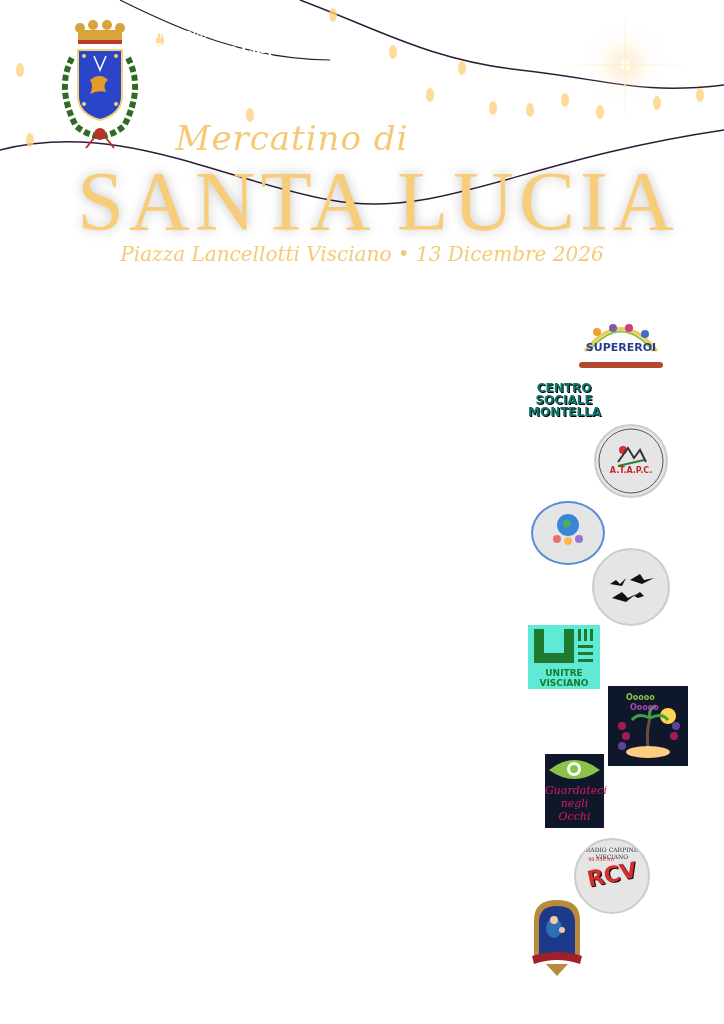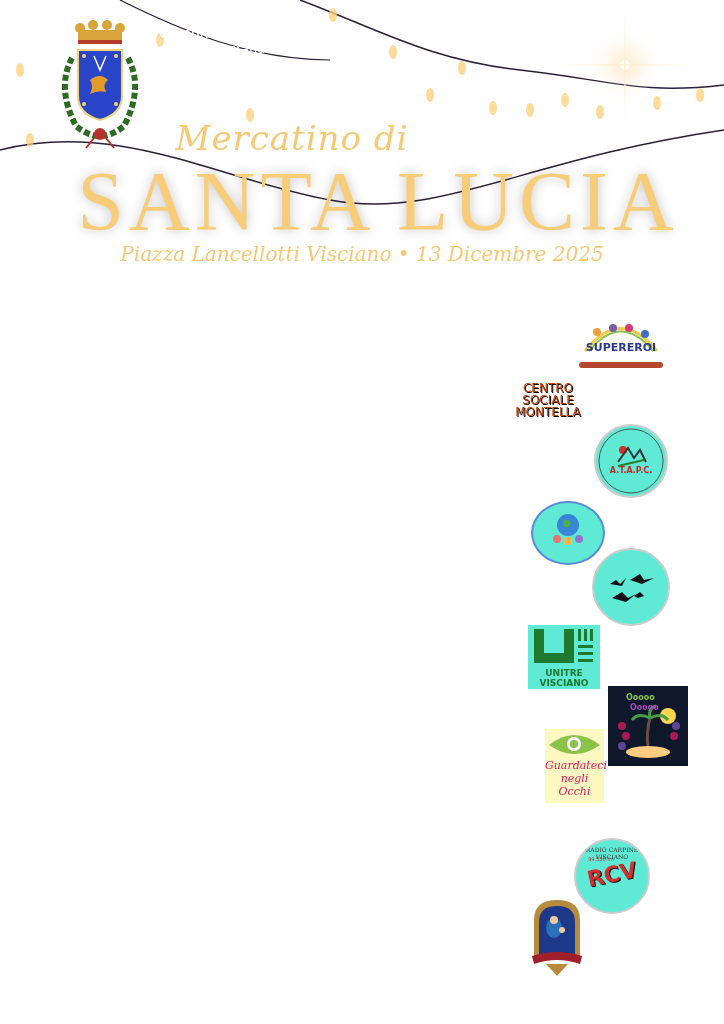--- a/index.html
+++ b/index.html
@@ -34,21 +34,21 @@
   .t-sub { position:absolute; left:0; width:724px; top:242px; text-align:center;
     font-family:"DejaVu Serif", serif; font-style:italic; font-size:20px; color:#f6c974; }
 
   
   .entry { position:absolute; right:207px; text-align:right; }
   .entry .name { font-weight:bold; font-size:13.5px; line-height:16px; color:#fff; letter-spacing:0.2px; }
   .entry .desc { font-family:"Liberation Sans", sans-serif; font-size:13.2px; line-height:13.5px; color:#fff; }
 
   
   .logo { position:absolute; }
-  .round { border-radius:50%; background:#5eead4; border:2px solid #ccc; box-sizing:border-box; overflow:hidden; }
+  .round { border-radius:50%; background:#e5e5e5; border:2px solid #ccc; box-sizing:border-box; overflow:hidden; }
   .logo-text { position:absolute; text-align:center; }
 </style>
 </head>
 <body>
 
 <div class="poster">
 
   <svg class="lights" viewBox="0 0 724 300">
     <path d="M0 150 C 120 120, 220 180, 330 200 S 520 160, 724 130" stroke="#2a1f3a" stroke-width="1.5" fill="none"></path>
     <path d="M300 0 C 380 30, 430 60, 520 70 S 640 95, 724 85" stroke="#2a1f3a" stroke-width="1.5" fill="none"></path>
@@ -107,28 +107,27 @@
         <circle cx="34" cy="86" r="2"></circle>
         <circle cx="66" cy="86" r="2"></circle>
       </g>
     <path d="M22 40 Q6 70 26 108 Q38 118 50 118" stroke="#2d6a22" stroke-width="6" fill="none" stroke-dasharray="6 3"></path>
     <path d="M78 40 Q94 70 74 108 Q62 118 50 118" stroke="#2d6a22" stroke-width="6" fill="none" stroke-dasharray="6 3"></path>
     <circle cx="50" cy="116" r="6" fill="#b8312a"></circle>
     <path d="M44 120 L36 130 M56 120 L64 130" stroke="#b8312a" stroke-width="2"></path>
   </svg>
 
   <div class="header-text">
-    <div class="l1">Comune di Visciano</div>
     <div class="l2">Carpinello ai grandi eventi</div>
     <div class="l3">Maddalena Carpine</div>
   </div>
 
   <div class="t-mercatino">Mercatino di</div>
   <div class="t-santa">SANTA LUCIA</div>
-  <div class="t-sub">Piazza Lancellotti Visciano • 13 Dicembre 2025</div>
+  <div class="t-sub">Piazza Lancellotti Visciano • 13 Dicembre 2026</div>
 
   <div class="entry" style="top:314px;">
     <div class="name">SUPEREROI (Volla)</div>
     <div class="desc">Laboratorio di Cake Design Natalizio, realizzazione di biscotti</div>
     <div class="desc">decorati con pasta di zucchero e cioccolato, esposizione di gadget</div>
     <div class="desc">natalizi il cui ricavato sosterrà i laboratori per i nostri “supereroi”.</div>
   </div>
 
   <div class="entry" style="top:381px;">
     <div class="name">CENTRO SOCIALE MONTELLA</div>
@@ -198,21 +197,21 @@
       <path d="M22 45 Q54 6 86 45" stroke="#8bc34a" stroke-width="2" fill="none"></path>
       <circle cx="30" cy="26" r="4" fill="#e9a23b"></circle>
         <circle cx="46" cy="22" r="4" fill="#7b5ea7"></circle>
       <circle cx="62" cy="22" r="4" fill="#d13d7a"></circle>
         <circle cx="78" cy="28" r="4" fill="#3b6fc9"></circle>
       <rect x="12" y="56" width="84" height="6" rx="3" fill="#b5492f"></rect>
     </svg>
     <div class="logo-text" style="left:6px; top:35px; width:96px; font-weight:bold; font-size:11px; color:#2b3a8f;">SUPEREROI</div>
   </div>
 
-  <div class="logo" style="left:512px; top:382px; width:72px; text-align:center; font-weight:normal; font-size:12px; line-height:12px; color:#c2410c; text-shadow:1px 1px 0 #000;">
+  <div class="logo" style="left:528px; top:382px; width:72px; text-align:center; font-weight:bold; font-size:12px; line-height:12px; color:#0f766e; text-shadow:1px 1px 0 #000;">
     <div>CENTRO</div>
     <div>SOCIALE</div>
     <div>MONTELLA</div>
   </div>
 
   <div class="logo round" style="left:594px; top:424px; width:74px; height:74px;">
     <svg width="70" height="70" viewBox="0 0 70 70">
       <circle cx="35" cy="35" r="32" fill="none" stroke="#555" stroke-width="1"></circle>
       <circle cx="27" cy="24" r="4" fill="#d32f2f"></circle>
       <path d="M22 36 L32 22 L38 32 L44 24 L50 36" stroke="#333" stroke-width="2" fill="none"></path>
@@ -269,21 +268,21 @@
           <circle cx="68" cy="40" r="4"></circle>
         </g>
       <path d="M40 62 Q38 46 42 32" stroke="#6d4c41" stroke-width="3" fill="none"></path>
       <path d="M42 32 Q30 26 24 34 M42 32 Q54 26 60 34 M42 32 Q40 22 48 20" stroke="#43a047" stroke-width="3" fill="none"></path>
       <ellipse cx="40" cy="66" rx="22" ry="6" fill="#ffcc80"></ellipse>
       <text x="18" y="14" font-size="8" fill="#8bc34a" font-weight="bold" font-family="DejaVu Sans, sans-serif">Ooooo</text>
       <text x="22" y="24" font-size="8" fill="#ab47bc" font-weight="bold" font-family="DejaVu Sans, sans-serif">Ooooo</text>
     </svg>
   </div>
 
-  <div class="logo" style="left:545px; top:729px; width:59px; height:74px; background:#fef9c3;">
+  <div class="logo" style="left:545px; top:754px; width:59px; height:74px; background:#0f172a;">
     <svg width="59" height="30" viewBox="0 0 59 30">
       <path d="M4 16 Q29 -4 55 16 Q29 34 4 16Z" fill="#8bc34a"></path>
       <circle cx="29" cy="15" r="7" fill="#fff"></circle>
       <circle cx="29" cy="15" r="4" fill="#8bc34a"></circle>
     </svg>
     <div class="logo-text" style="left:0; top:30px; width:59px; font-family:'DejaVu Serif', serif; font-style:italic; font-size:11px; line-height:13px; color:#d81b60;">
       <div>Guardateci</div>
       <div>negli Occhi</div>
     </div>
   </div>

